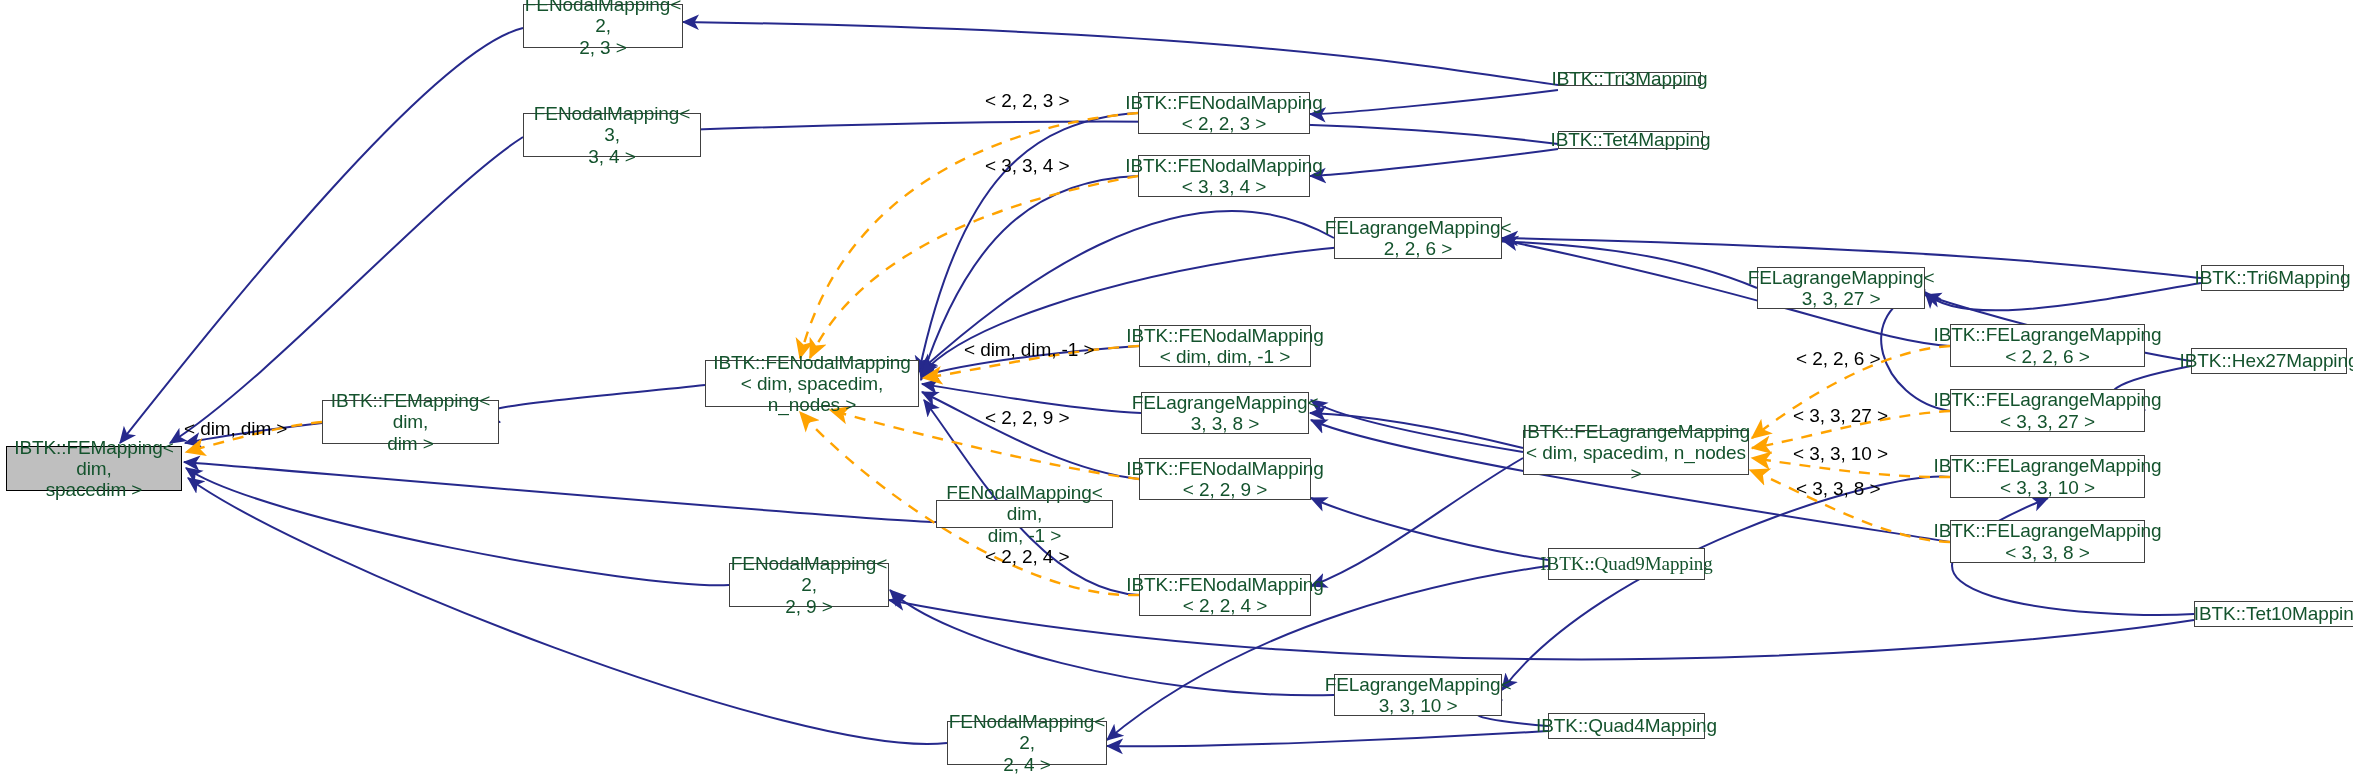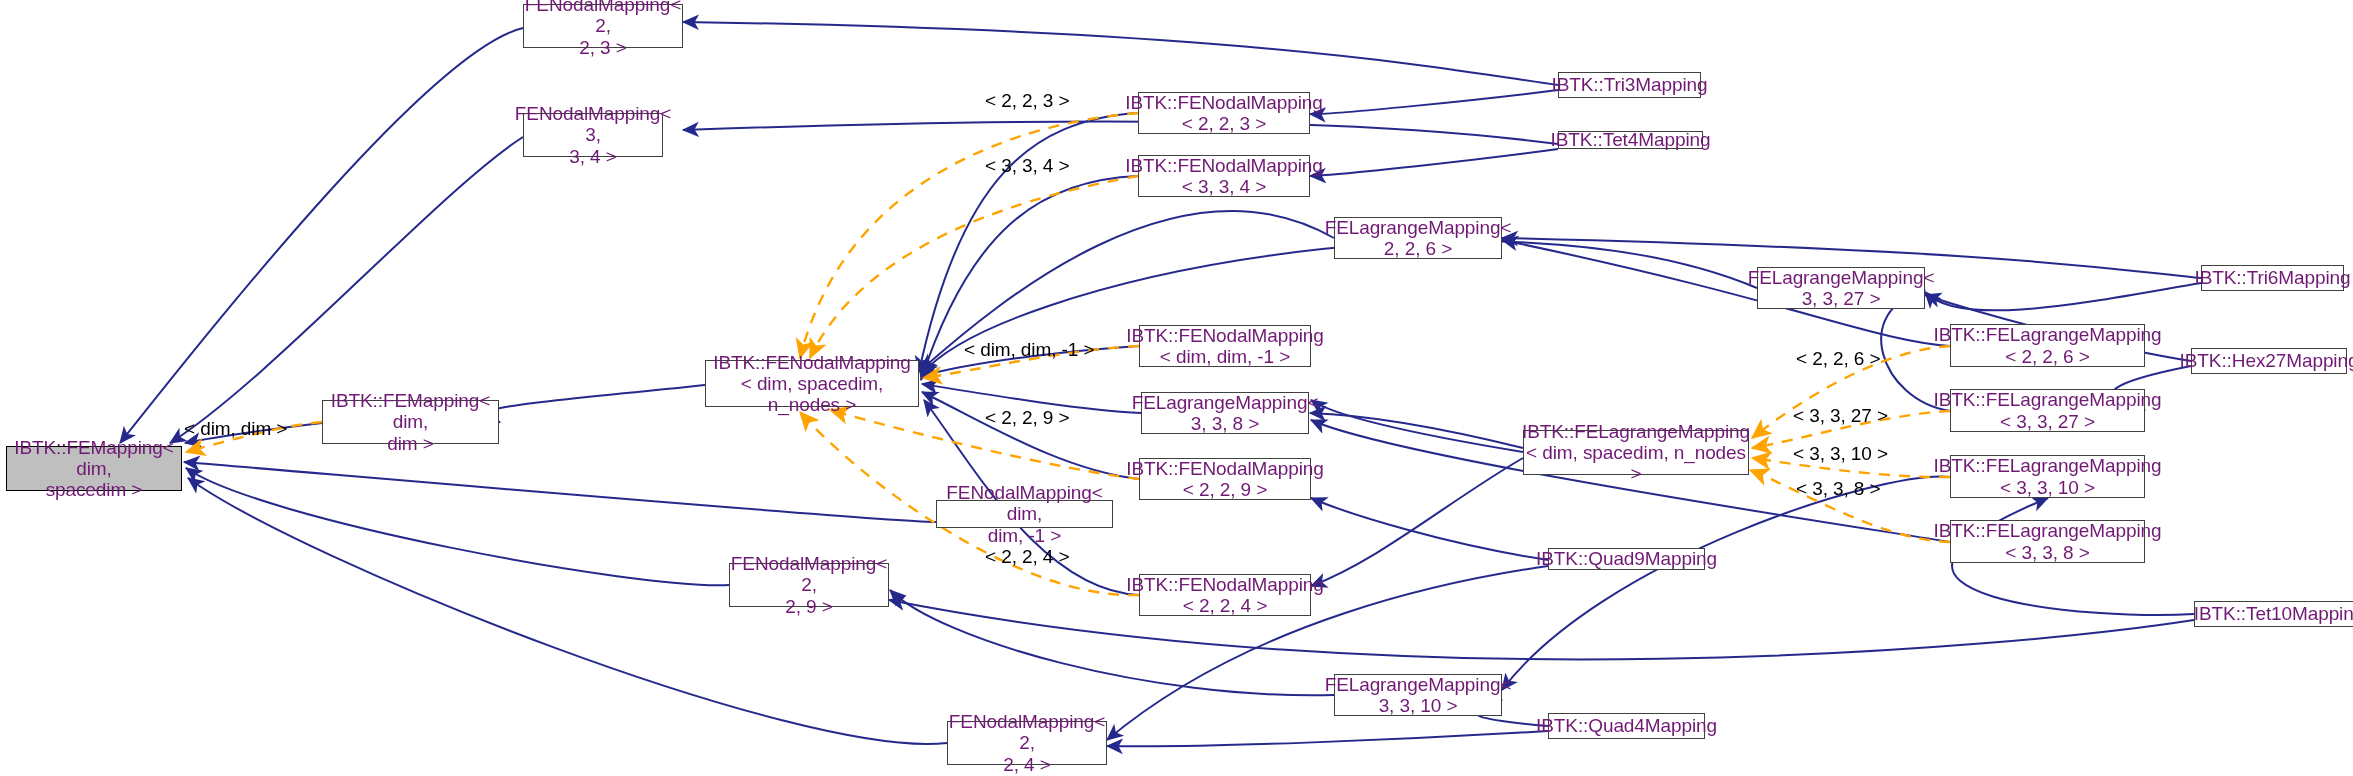--- a/index.html
+++ b/index.html
@@ -21,21 +21,21 @@
     top: 0;
     width: 2353px;
     height: 776px;
     pointer-events: none;
   }
   .node {
     position: absolute;
     box-sizing: border-box;
     border: 1.5px solid #404040;
     background: #ffffff;
-    color: #701a75;
+    color: #14532d;
     font-size: 19px;
     line-height: 1.12;
     text-align: center;
     display: flex;
     align-items: center;
     justify-content: center;
     white-space: pre-line;
     letter-spacing: -0.1px;
   }
   .node.root {
@@ -116,21 +116,21 @@
         <path d="M1950,477 C1880,478 1800,465 1752,458" marker-end="url(#arrow-template)"></path>
         <path d="M1950,542 C1880,540 1800,490 1750,470" marker-end="url(#arrow-template)"></path>
       </g>
   </svg>
 
   <div id="node-layer">
       <div class="node root" style="left: 6px; top: 446px; width: 176px; height: 45px;">IBTK::FEMapping&lt; dim,
 spacedim &gt;</div>
       <div class="node" style="left: 523px; top: 4px; width: 160px; height: 44px;">FENodalMapping&lt; 2,
 2, 3 &gt;</div>
-      <div class="node" style="left: 523px; top: 113px; width: 140px; height: 44px;">FENodalMapping&lt; 3,
+      <div class="node" style="left: 523px; top: 113px; width: 178px; height: 44px;">FENodalMapping&lt; 3,
 3, 4 &gt;</div>
       <div class="node" style="left: 322px; top: 400px; width: 177px; height: 44px;">IBTK::FEMapping&lt; dim,
 dim &gt;</div>
       <div class="node" style="left: 705px; top: 360px; width: 214px; height: 47px;">IBTK::FENodalMapping
 &lt; dim, spacedim, n_nodes &gt;</div>
       <div class="node" style="left: 936px; top: 500px; width: 177px; height: 28px; text-align: center;">FENodalMapping&lt; dim,
 dim, -1 &gt;</div>
       <div class="node" style="left: 729px; top: 563px; width: 160px; height: 44px;">FENodalMapping&lt; 2,
 2, 9 &gt;</div>
       <div class="node" style="left: 947px; top: 721px; width: 160px; height: 44px;">FENodalMapping&lt; 2,
@@ -156,25 +156,25 @@
       <div class="node" style="left: 1523px; top: 430px; width: 226px; height: 45px;">IBTK::FELagrangeMapping
 &lt; dim, spacedim, n_nodes &gt;</div>
       <div class="node" style="left: 1950px; top: 324px; width: 195px; height: 43px;">IBTK::FELagrangeMapping
 &lt; 2, 2, 6 &gt;</div>
       <div class="node" style="left: 1950px; top: 389px; width: 195px; height: 43px;">IBTK::FELagrangeMapping
 &lt; 3, 3, 27 &gt;</div>
       <div class="node" style="left: 1950px; top: 455px; width: 195px; height: 43px;">IBTK::FELagrangeMapping
 &lt; 3, 3, 10 &gt;</div>
       <div class="node" style="left: 1950px; top: 520px; width: 195px; height: 43px;">IBTK::FELagrangeMapping
 &lt; 3, 3, 8 &gt;</div>
-      <div class="node" style="left: 1558px; top: 72px; width: 143px; height: 26px;">IBTK::Tri3Mapping</div>
+      <div class="node" style="left: 1558px; top: 72px; width: 143px; height: 14px;">IBTK::Tri3Mapping</div>
       <div class="node" style="left: 1558px; top: 131px; width: 145px; height: 18px;">IBTK::Tet4Mapping</div>
       <div class="node" style="left: 2201px; top: 265px; width: 143px; height: 26px;">IBTK::Tri6Mapping</div>
       <div class="node" style="left: 2191px; top: 348px; width: 156px; height: 26px;">IBTK::Hex27Mapping</div>
-      <div class="node" style="left: 1548px; top: 548px; width: 157px; height: 22px;">IBTK::Quad9Mapping</div>
+      <div class="node" style="left: 1548px; top: 548px; width: 157px; height: 32px; font-family: Liberation Serif, serif;">IBTK::Quad9Mapping</div>
       <div class="node" style="left: 2194px; top: 601px; width: 170px; height: 26px;">IBTK::Tet10Mapping</div>
       <div class="node" style="left: 1548px; top: 713px; width: 157px; height: 26px;">IBTK::Quad4Mapping</div>
     </div>
   <div id="label-layer">
       <div class="edge-label" style="left: 184px; top: 418px;">&lt; dim, dim &gt;</div>
       <div class="edge-label" style="left: 985px; top: 90px;">&lt; 2, 2, 3 &gt;</div>
       <div class="edge-label" style="left: 985px; top: 155px;">&lt; 3, 3, 4 &gt;</div>
       <div class="edge-label" style="left: 964px; top: 339px;">&lt; dim, dim, -1 &gt;</div>
       <div class="edge-label" style="left: 985px; top: 407px;">&lt; 2, 2, 9 &gt;</div>
       <div class="edge-label" style="left: 985px; top: 546px;">&lt; 2, 2, 4 &gt;</div>

